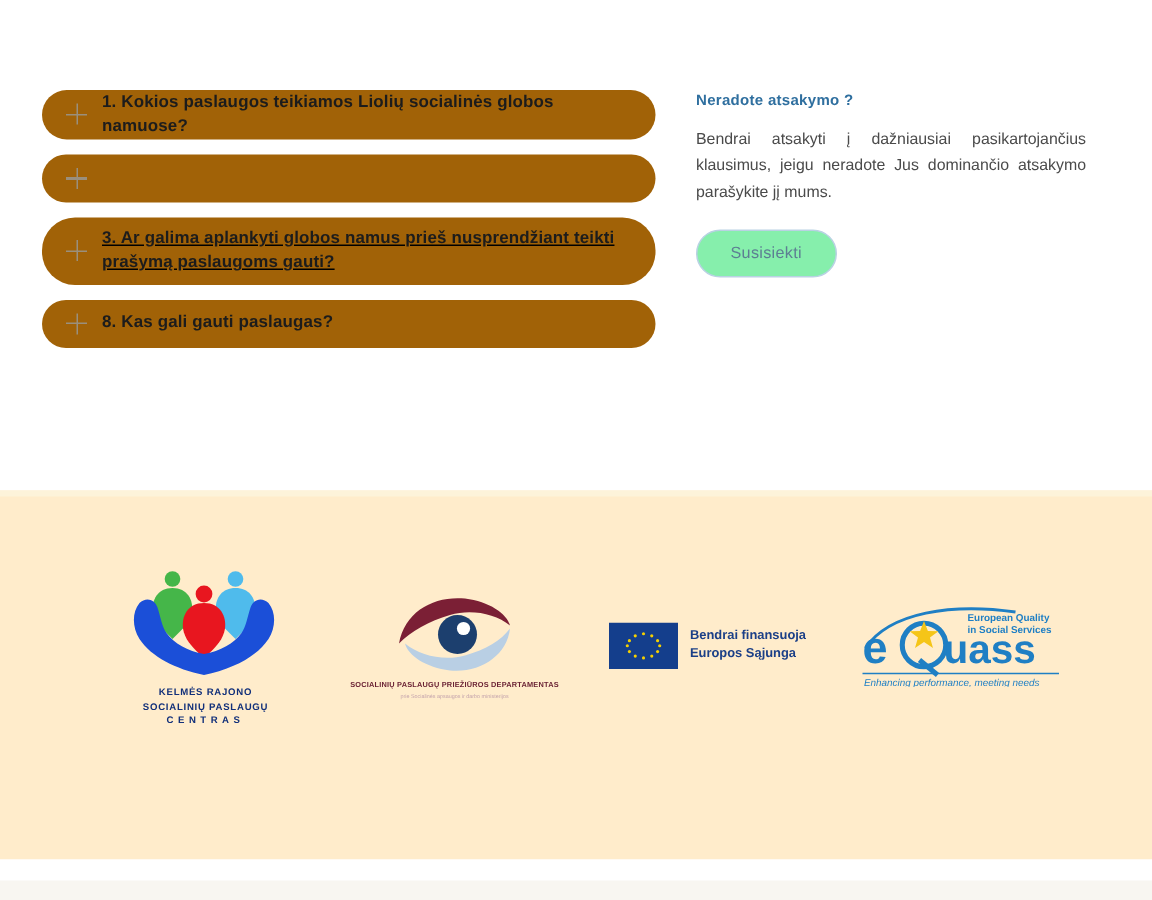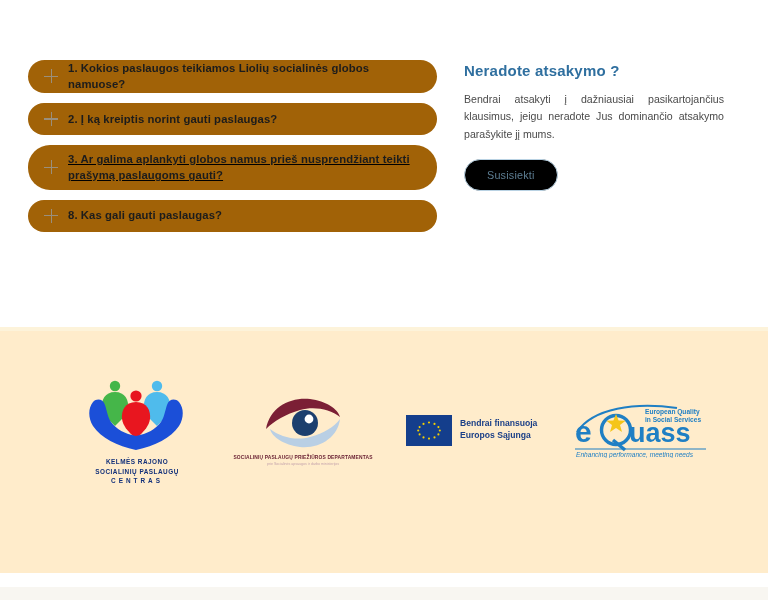--- a/index.html
+++ b/index.html
@@ -80,38 +80,38 @@
   }
 
   
   .side-panel {
     position: absolute;
     left: 464px;
     top: 62px;
     width: 260px;
   }
   .side-title {
-    font-size: 15px;
+    font-size: 10px;
     font-weight: bold;
     color: #2f6f9f;
     margin: 0 0 12px 0;
     letter-spacing: 0.2px;
   }
   .side-text {
     font-size: 10.6px;
     color: #4a4a4a;
     line-height: 1.65;
     text-align: justify;
     margin: 0 0 16px 0;
   }
   .contact-button {
     display: inline-block;
     border: 1px solid #b9d2e3;
     border-radius: 20px;
-    background: #000000;
+    background: #86efac;
     color: #5d7e93;
     font-size: 10.8px;
     padding: 9px 22px;
     cursor: pointer;
     letter-spacing: 0.2px;
   }
 
   
   .footer {
     position: absolute;
@@ -206,21 +206,20 @@
 
   <div class="faq-column">
 
     <div class="accordion-item">
       <span class="plus-icon"></span>
       <span class="accordion-label">1. Kokios paslaugos teikiamos Liolių socialinės globos namuose?</span>
     </div>
 
     <div class="accordion-item">
       <span class="plus-icon"></span>
-      <span class="accordion-label">2. Į ką kreiptis norint gauti paslaugas?</span>
     </div>
 
     <div class="accordion-item tall">
       <span class="plus-icon"></span>
       <span class="accordion-label">3. Ar galima aplankyti globos namus prieš nusprendžiant teikti prašymą paslaugoms gauti?</span>
     </div>
 
     <div class="accordion-item">
       <span class="plus-icon"></span>
       <span class="accordion-label">8. Kas gali gauti paslaugas?</span>

